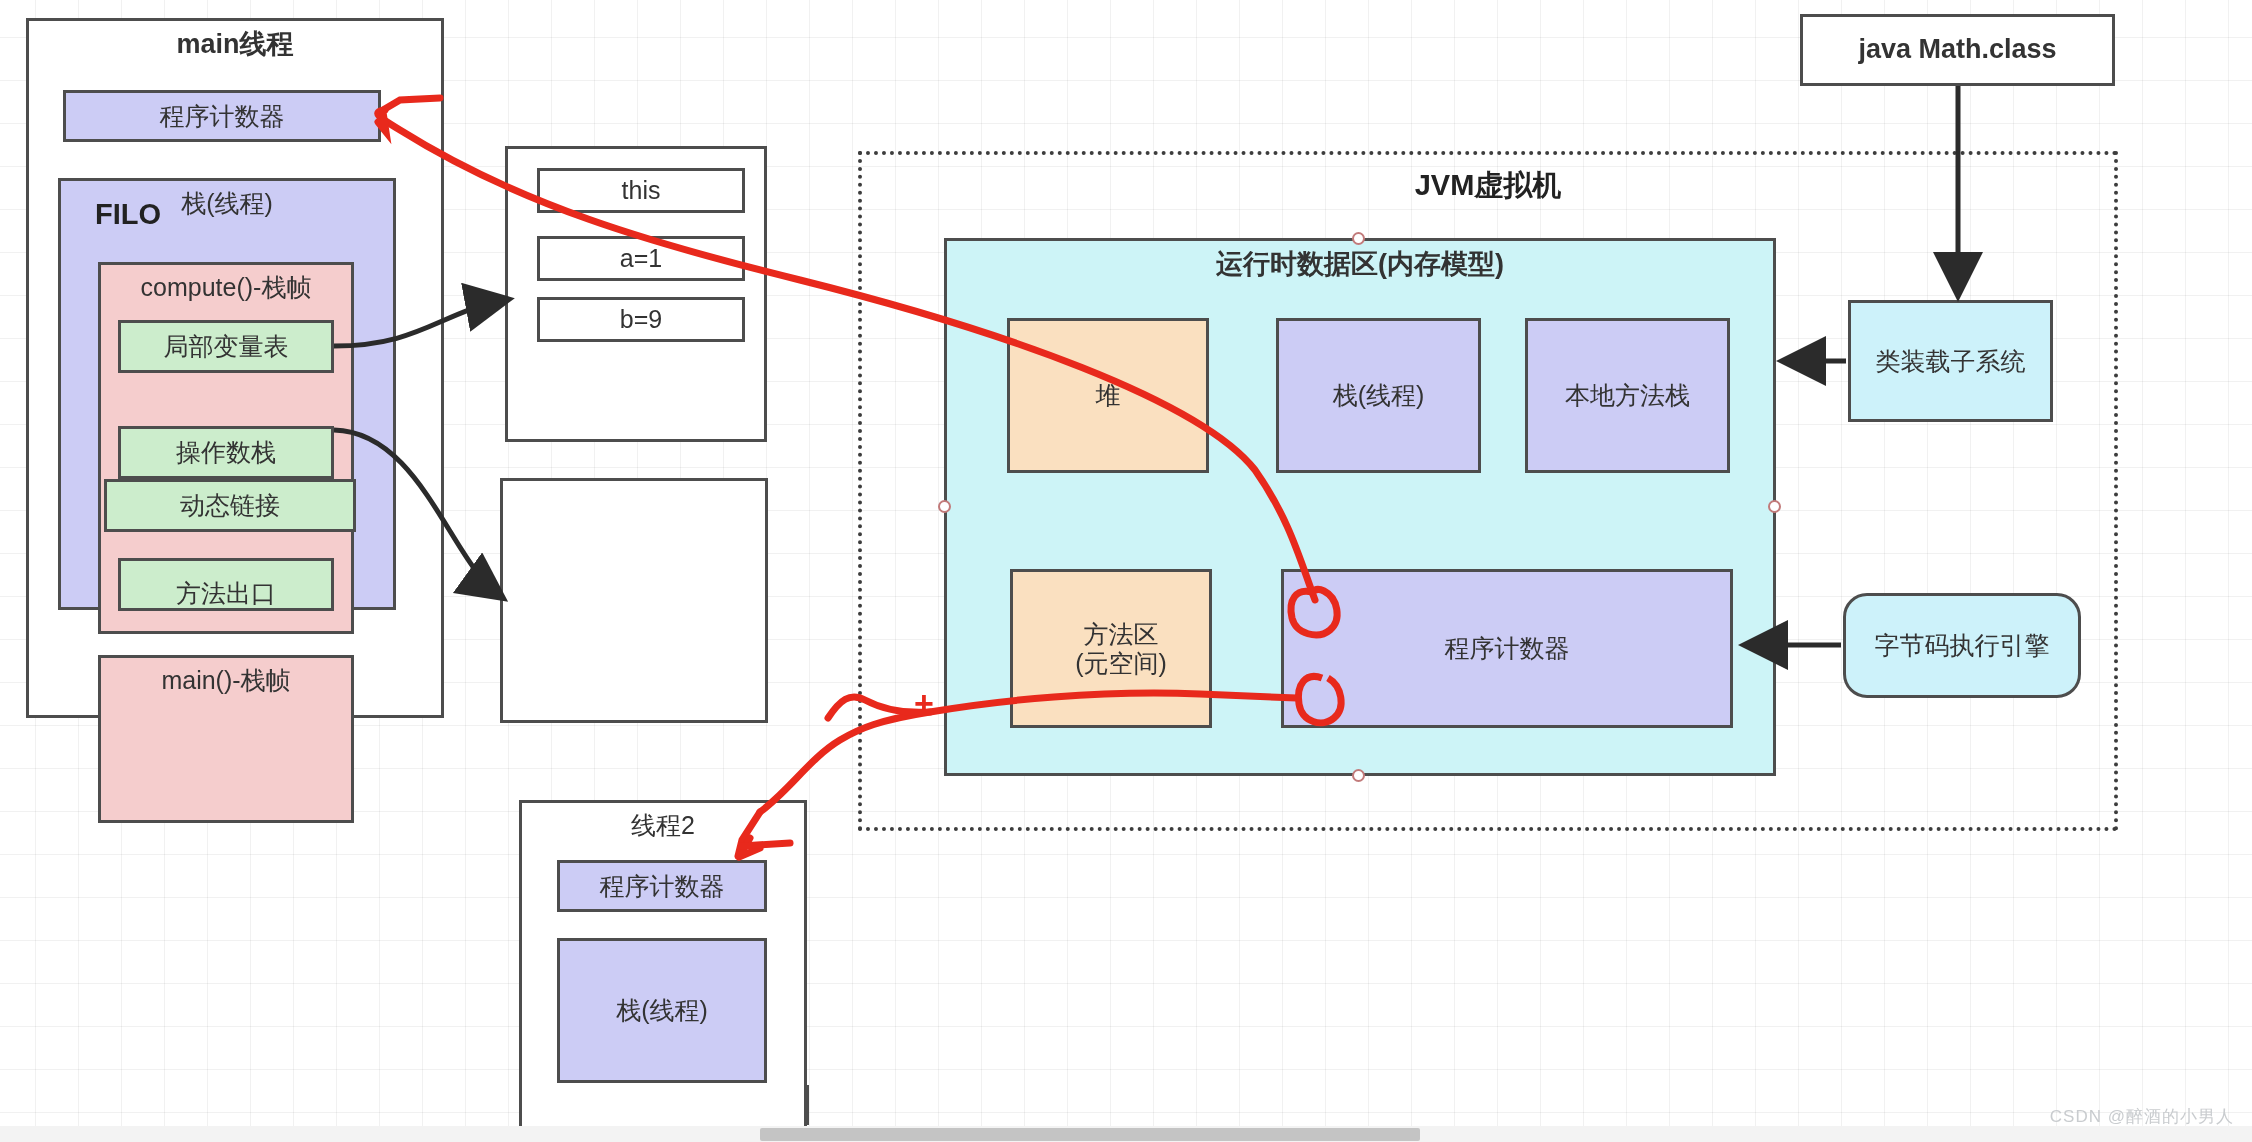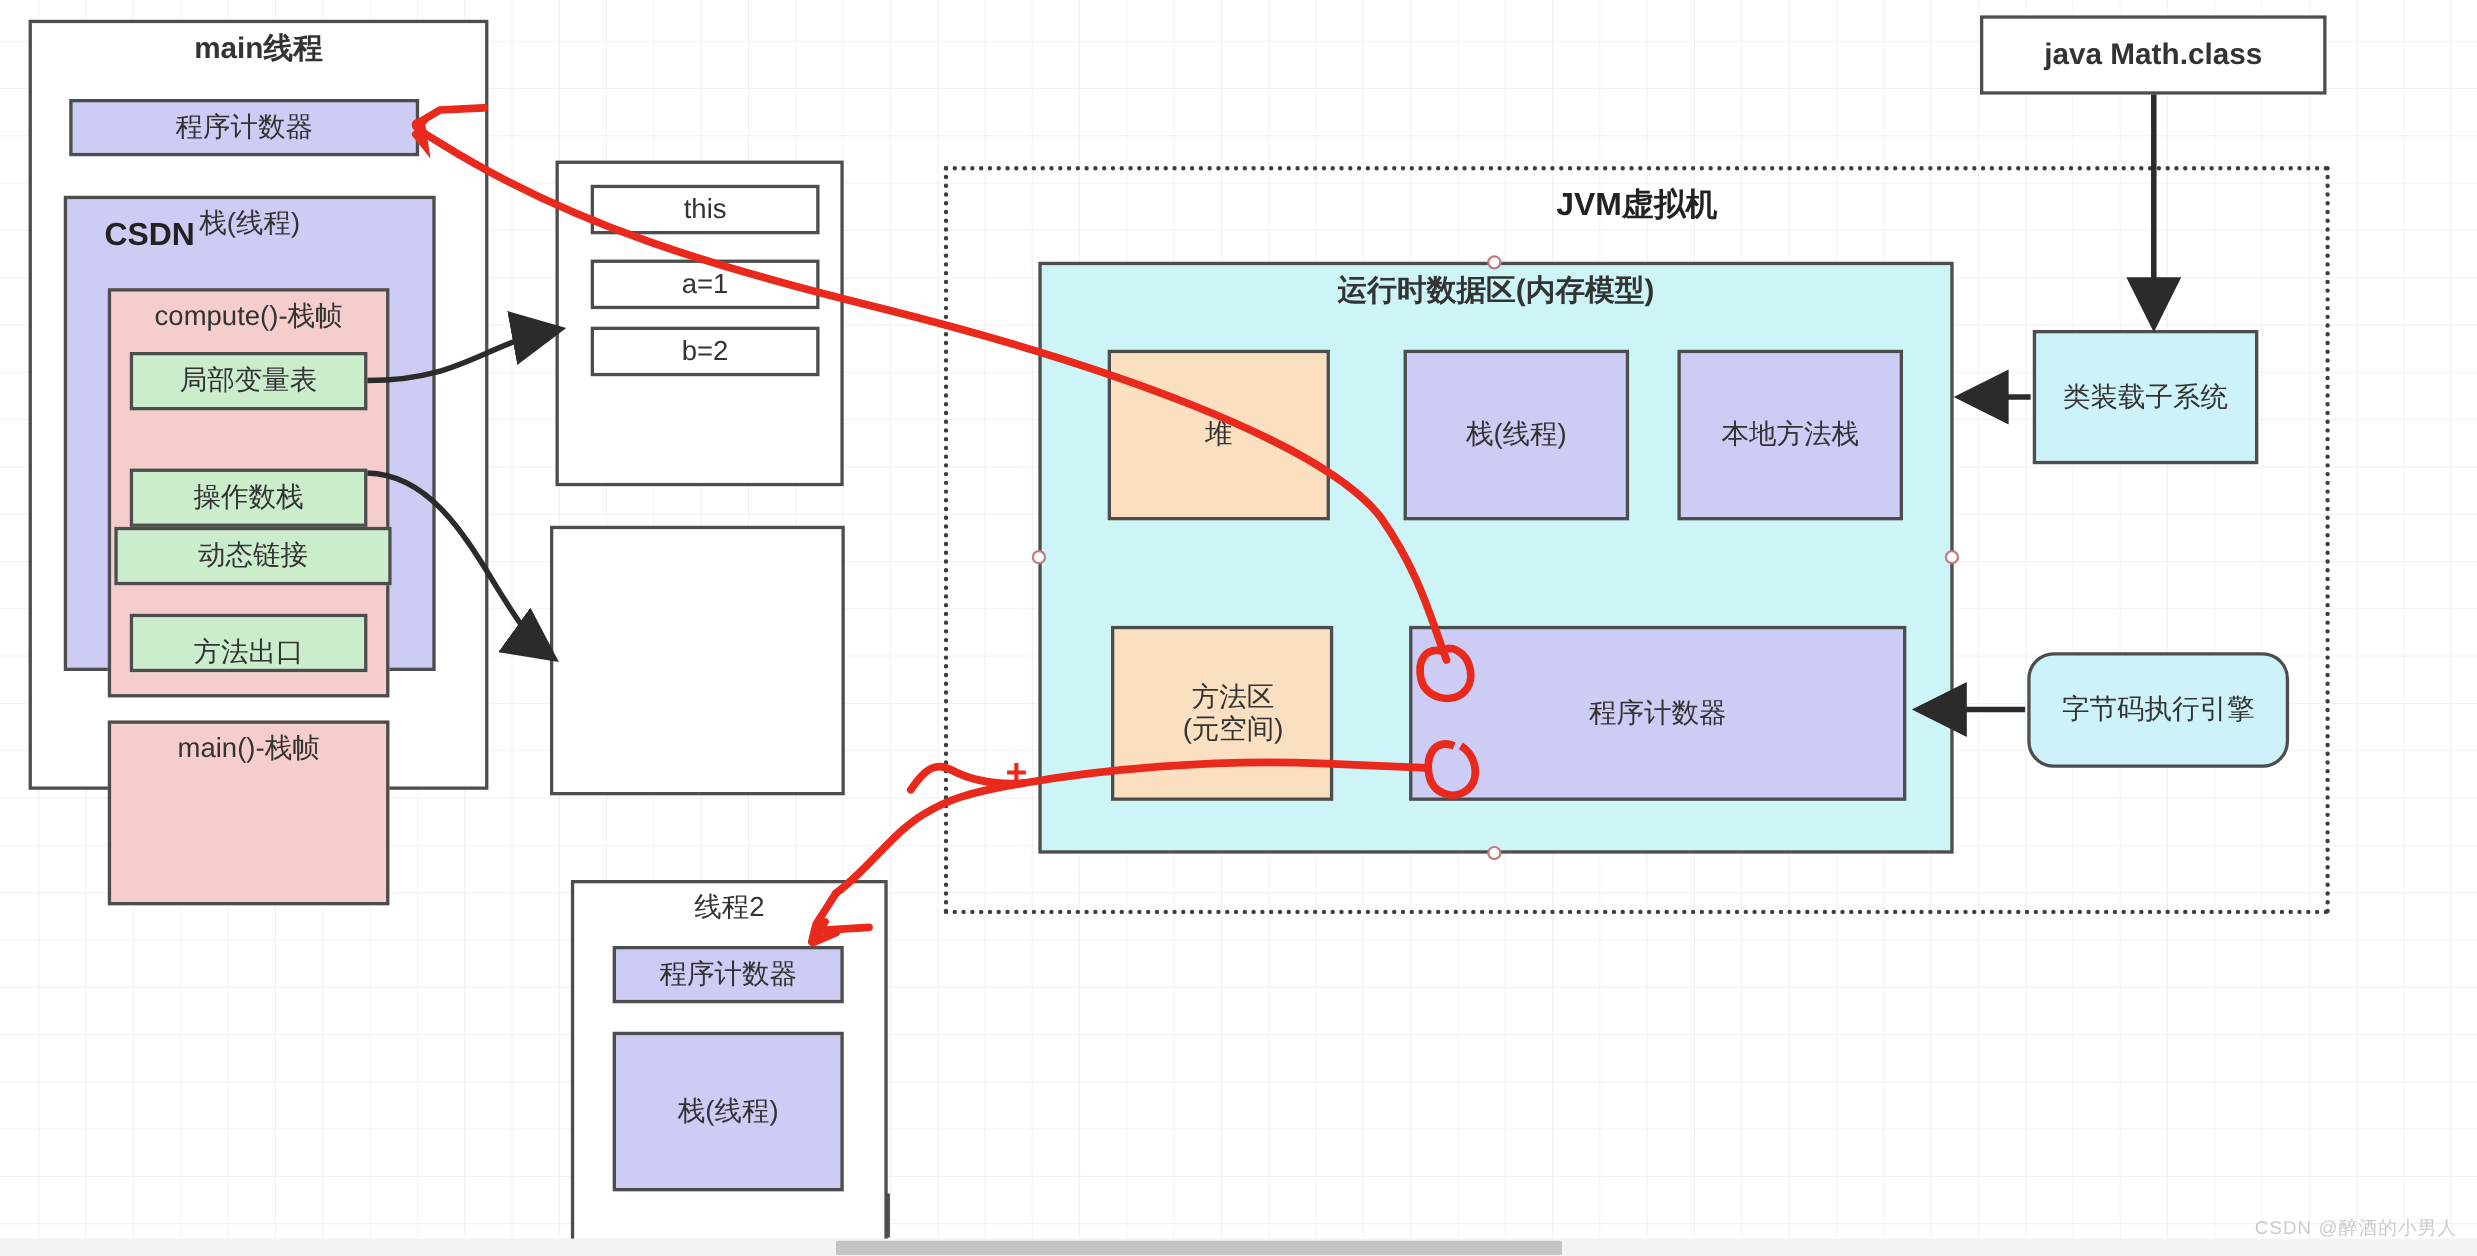--- a/index.html
+++ b/index.html
@@ -123,21 +123,21 @@
     <div class="lbl bold pad">main线程</div>
   </div>
 
   <div class="box f-purple center" style="left:63px; top:90px; width:318px; height:52px;">
     <div class="lbl">程序计数器</div>
   </div>
 
   <div class="box f-purple top" style="left:58px; top:178px; width:338px; height:432px;">
     <div class="lbl pad">栈(线程)</div>
   </div>
-  <div style="position:absolute; left:95px; top:198px; font-size:29px; font-weight:bold; color:#222;">CSDN</div>
+  <div style="position:absolute; left:95px; top:198px; font-size:29px; font-weight:bold; color:#222;">FILO</div>
 
   <div class="box f-pink top" style="left:98px; top:262px; width:256px; height:372px;">
     <div class="lbl pad">compute()-栈帧</div>
   </div>
   <div class="box f-green center" style="left:118px; top:320px; width:216px; height:53px;">
     <div class="lbl">局部变量表</div>
   </div>
   <div class="box f-green center" style="left:118px; top:426px; width:216px; height:53px;">
     <div class="lbl">操作数栈</div>
   </div>
@@ -153,21 +153,21 @@
   </div>
 
   <div class="box f-white top" style="left:505px; top:146px; width:262px; height:296px;"></div>
   <div class="box f-white center" style="left:537px; top:168px; width:208px; height:45px;">
     <div class="lbl">this</div>
   </div>
   <div class="box f-white center" style="left:537px; top:236px; width:208px; height:45px;">
     <div class="lbl">a=1</div>
   </div>
   <div class="box f-white center" style="left:537px; top:297px; width:208px; height:45px;">
-    <div class="lbl">b=2</div>
+    <div class="lbl">b=9</div>
   </div>
 
   <div class="box f-white top" style="left:500px; top:478px; width:268px; height:245px;"></div>
 
   <div class="box f-white top" style="left:519px; top:800px; width:288px; height:342px;">
     <div class="lbl pad">线程2</div>
   </div>
   <div class="box f-purple center" style="left:557px; top:860px; width:210px; height:52px;">
     <div class="lbl">程序计数器</div>
   </div>

